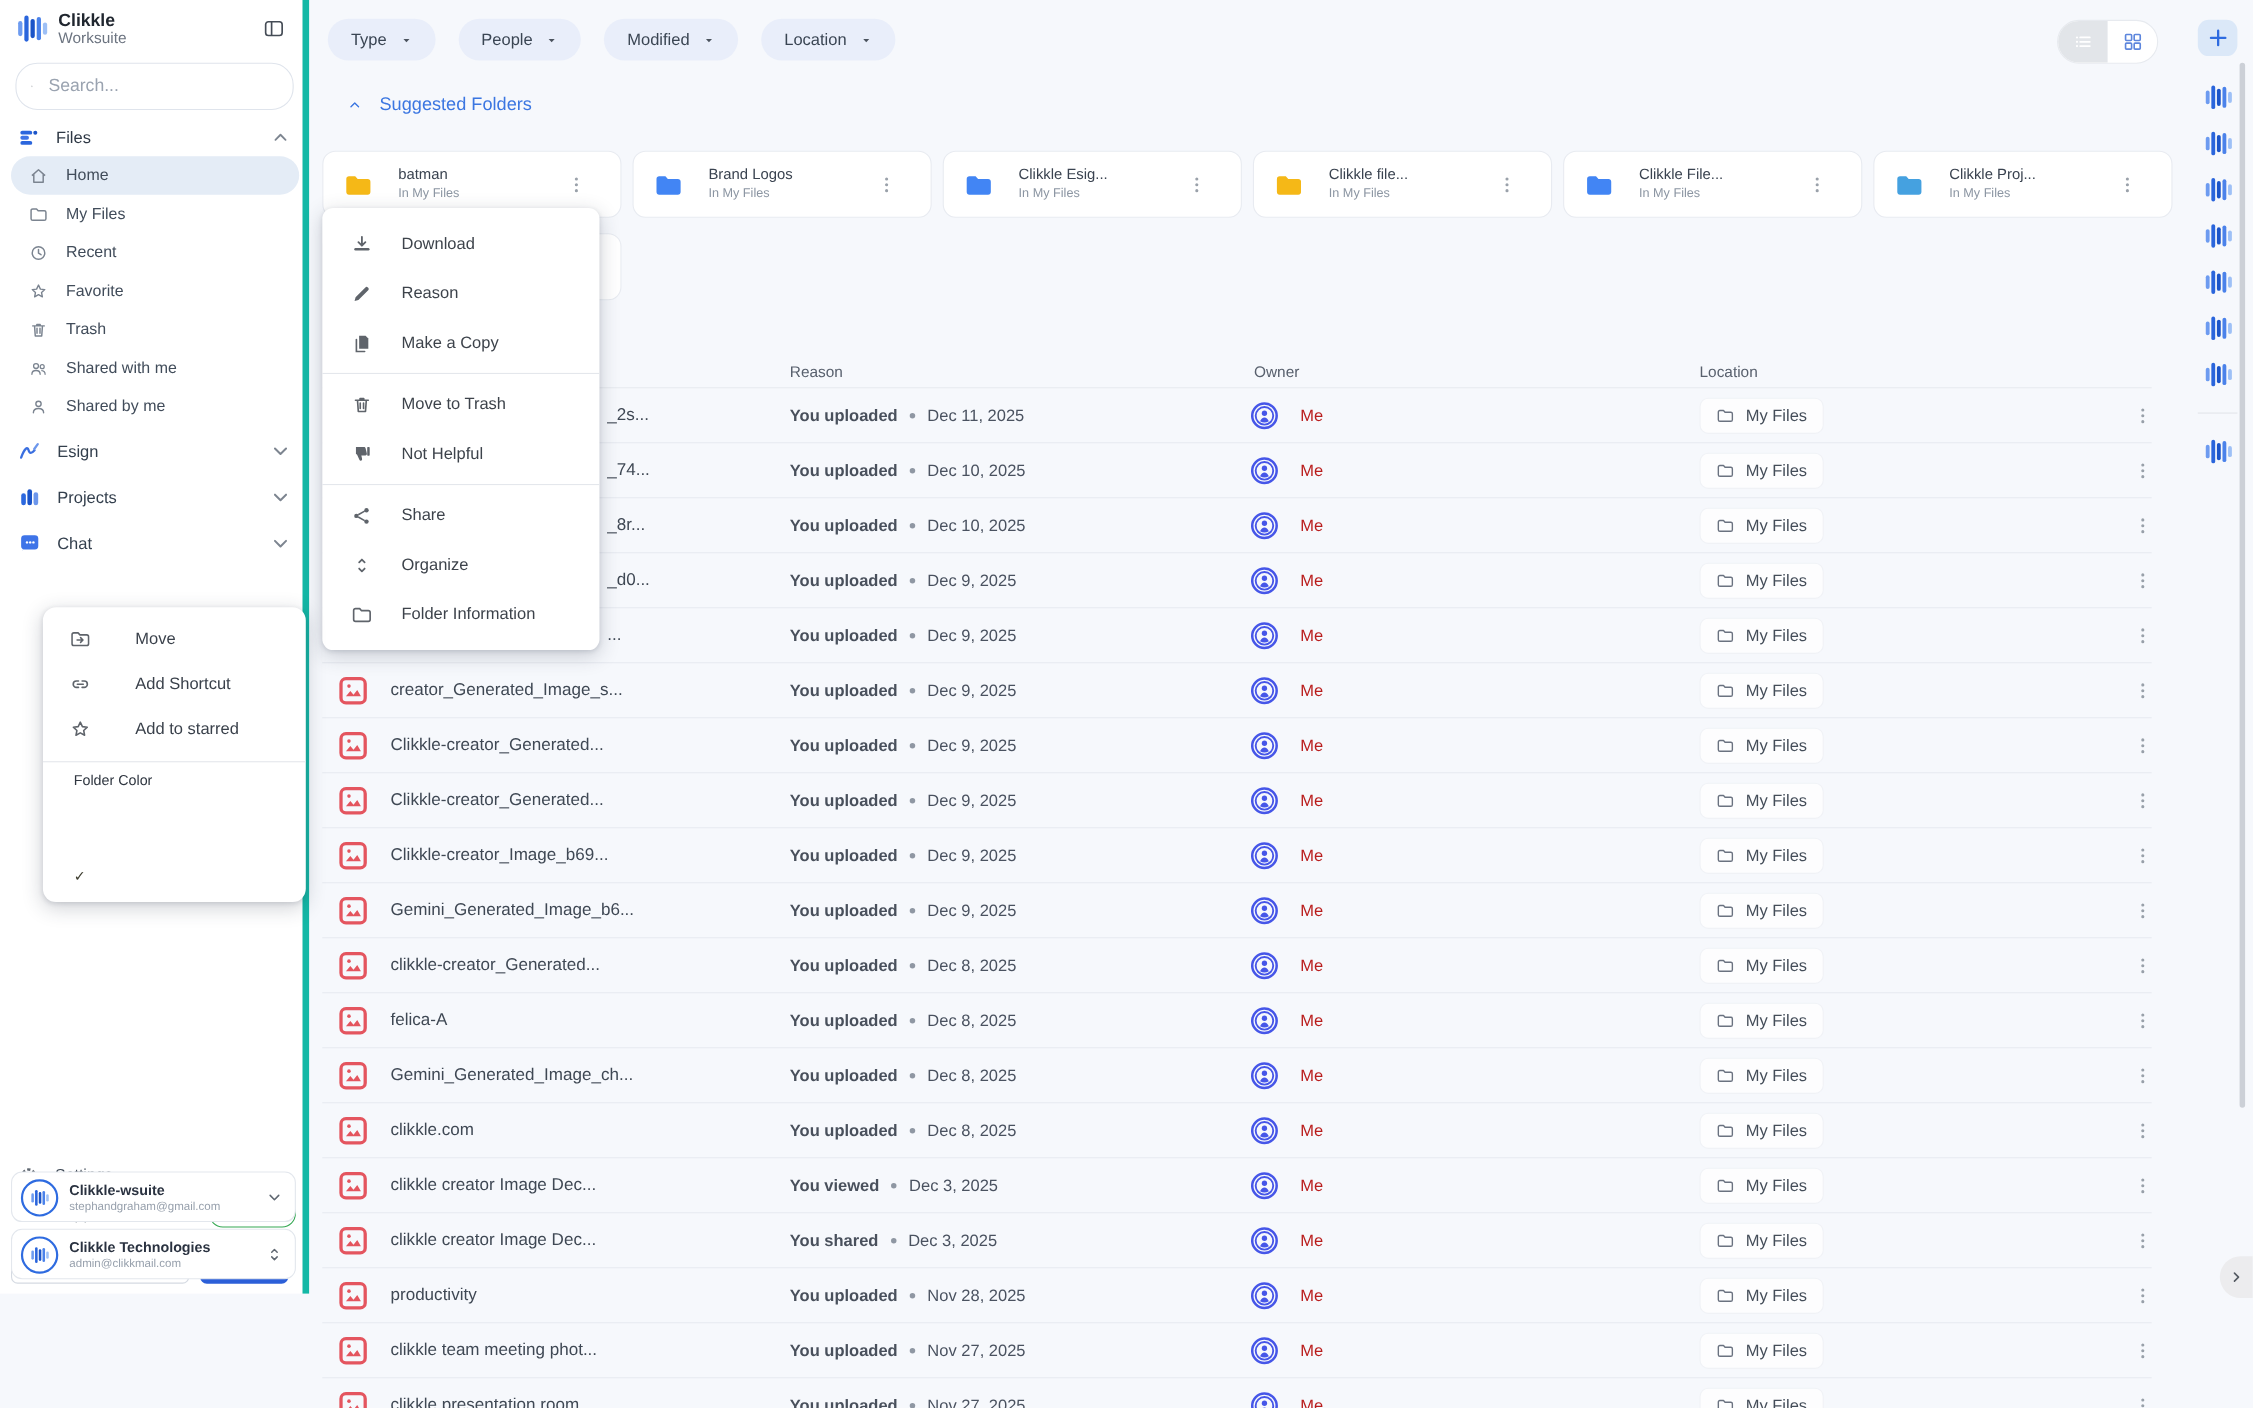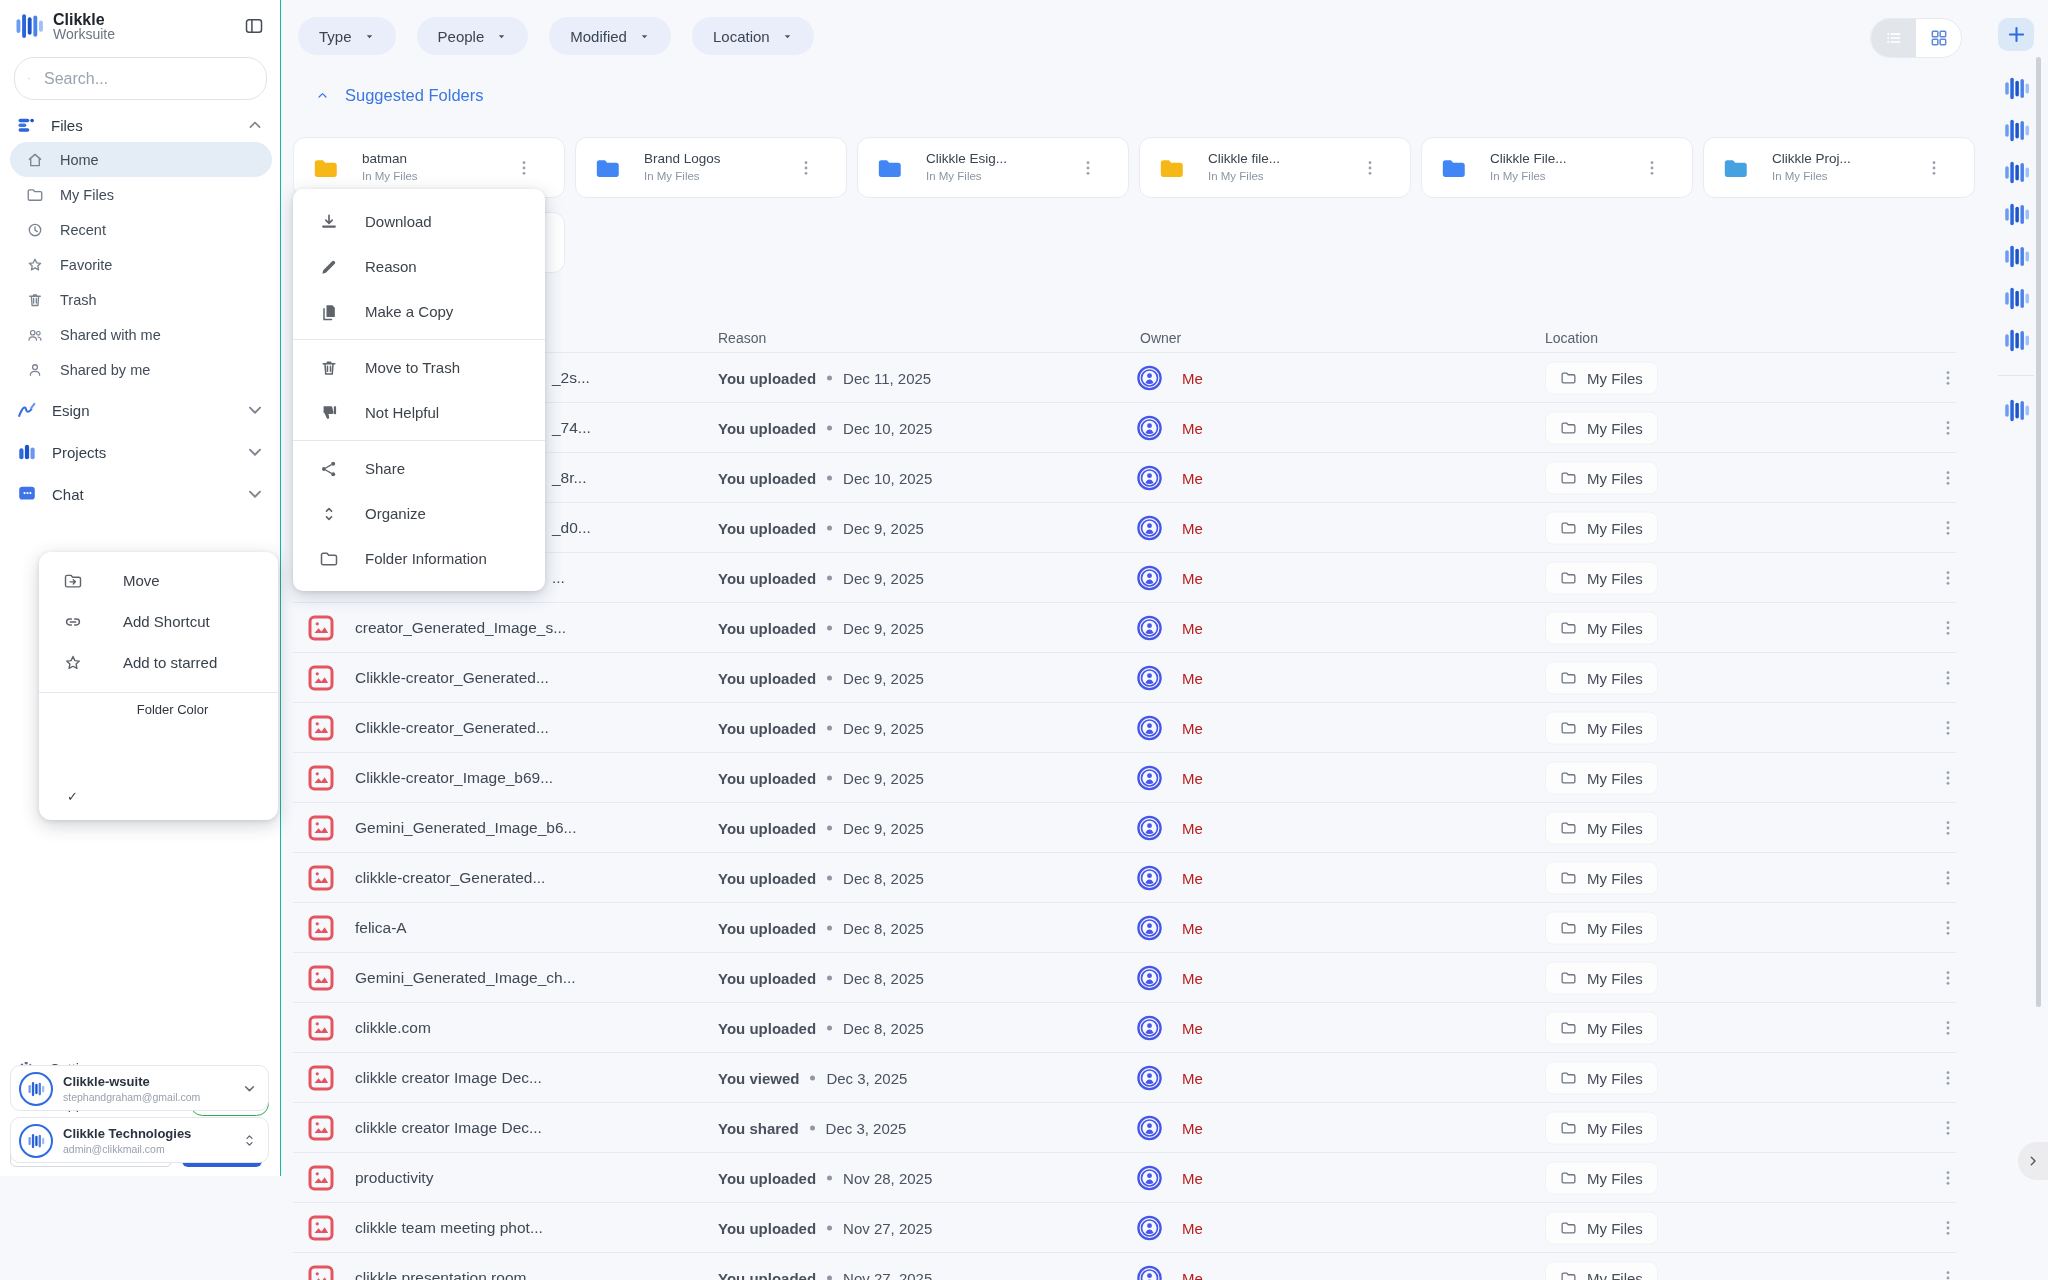--- a/index.html
+++ b/index.html
@@ -6,21 +6,21 @@
   html,body { margin:0; padding:0; }
   body {
     width:2048px; height:1280px; position:relative; overflow:hidden;
     background:#f6f8fc; font-family:"Liberation Sans", sans-serif;
     -webkit-font-smoothing:antialiased;
   }
   svg { display:block; }
   .ic svg { width:100%; height:100%; }
 
   
-  .sidebar { position:absolute; left:0; top:0; width:281px; height:1176px; background:#ffffff; border-right:1px solid #14b8a6; z-index:10; }
+  .sidebar { position:absolute; left:0; top:0; width:281px; height:1176px; background:#ffffff; border-right:6px solid #14b8a6; z-index:10; }
   .brand { position:absolute; left:14px; top:11px; display:flex; align-items:center; gap:9px; }
   .brand .logo { width:30px; height:30px; }
   .brand-name { font-weight:bold; font-size:16px; color:#20262f; line-height:16px; }
   .brand-sub { font-size:14px; color:#6c7480; line-height:12px; }
   .panel-toggle { position:absolute; right:16px; top:16px; width:20px; height:20px; color:#454c56; cursor:pointer; }
   .search-box { position:absolute; left:14px; top:57px; width:253px; height:43px; border:1px solid #dfe4ec; border-radius:20px; background:#fff; display:flex; align-items:center; padding:0 13px; gap:12px; }
   .search-box .ic { width:19px; height:19px; color:#5f6771; }
   .search-box input { border:none; outline:none; flex:1; font-size:16px; color:#3c434d; font-family:"Liberation Sans",sans-serif; background:transparent; }
   .search-box input::placeholder { color:#9aa3b0; }
   .sec-head { position:absolute; left:16px; top:112px; width:249px; height:26px; display:flex; align-items:center; gap:15px; }
@@ -104,21 +104,21 @@
   .menu-item .ic { width:20px; height:20px; color:#5f646b; }
   .menu-item span { font-size:15px; color:#3d434b; }
   .menu-divider { height:1px; background:#e4e7ec; margin:5px 0; }
 
   
   .folder-menu { position:absolute; left:39px; top:552px; width:239px; background:#fff; border-radius:12px; padding:8px 0 14px 0; box-shadow:0 5px 18px rgba(40,50,70,.22), 0 1px 4px rgba(40,50,70,.12); z-index:60; }
   .fm-item { height:41px; display:flex; align-items:center; gap:40px; padding:0 24px; cursor:pointer; }
   .fm-item .ic { width:20px; height:20px; color:#5f646b; }
   .fm-item span { font-size:15px; color:#3a414b; }
   .fm-divider { height:1px; background:#e4e7ec; margin:9px 0; }
-  .fc-label { margin:4px 0 6px 28px; font-size:13px; color:#2f3640;text-align:center; }
+  .fc-label { margin:4px 0 6px 28px; font-size:13px; color:#2f3640; }
   .swatches { display:grid; grid-template-columns:repeat(6,34px); row-gap:13px; margin-left:24px; }
   .swatch { width:19px; height:19px; border-radius:50%; cursor:pointer; display:flex; align-items:center; justify-content:center; }
   .swatch.selected::after { content:"\2713"; font-size:13px; color:#3e3e30; }
 
   
   .rail-plus { position:absolute; left:1998px; top:18px; width:36px; height:33px; background:#dbe8f8; border-radius:10px; display:flex; align-items:center; justify-content:center; color:#2e6be0; cursor:pointer; z-index:5; }
   .rail-plus .ic { width:21px; height:21px; }
   .rail { position:absolute; left:1996px; top:75px; width:40px; display:flex; flex-direction:column; align-items:center; gap:15px; z-index:5; }
   .rail-item { width:27px; height:27px; cursor:pointer; color:#3a6fe0; }
   .rail-item.gray { color:#697280; }

